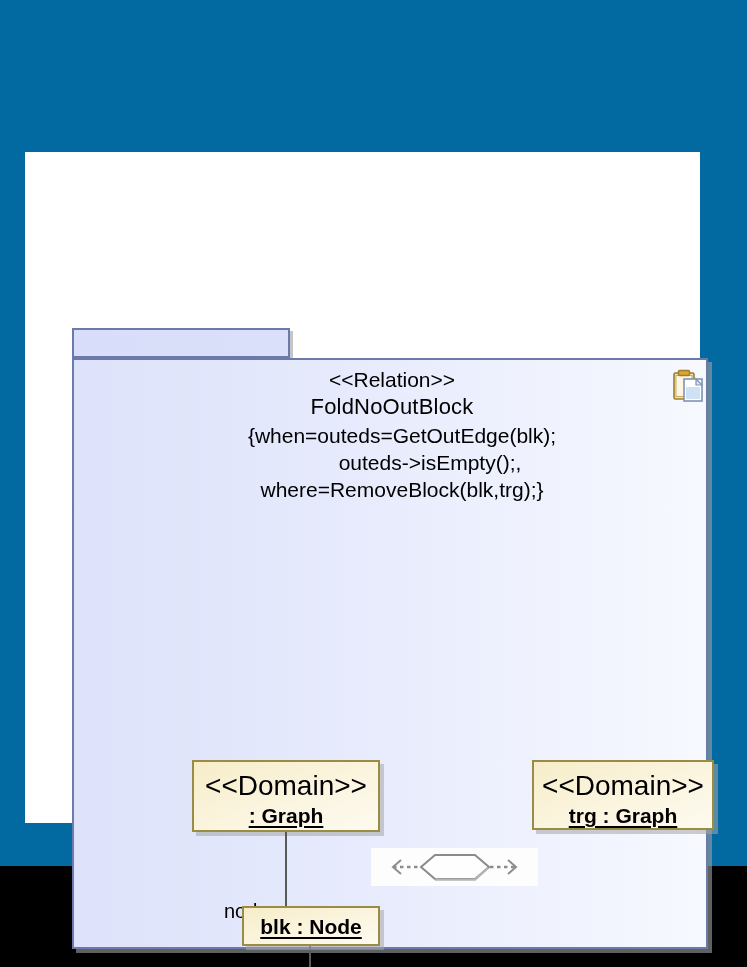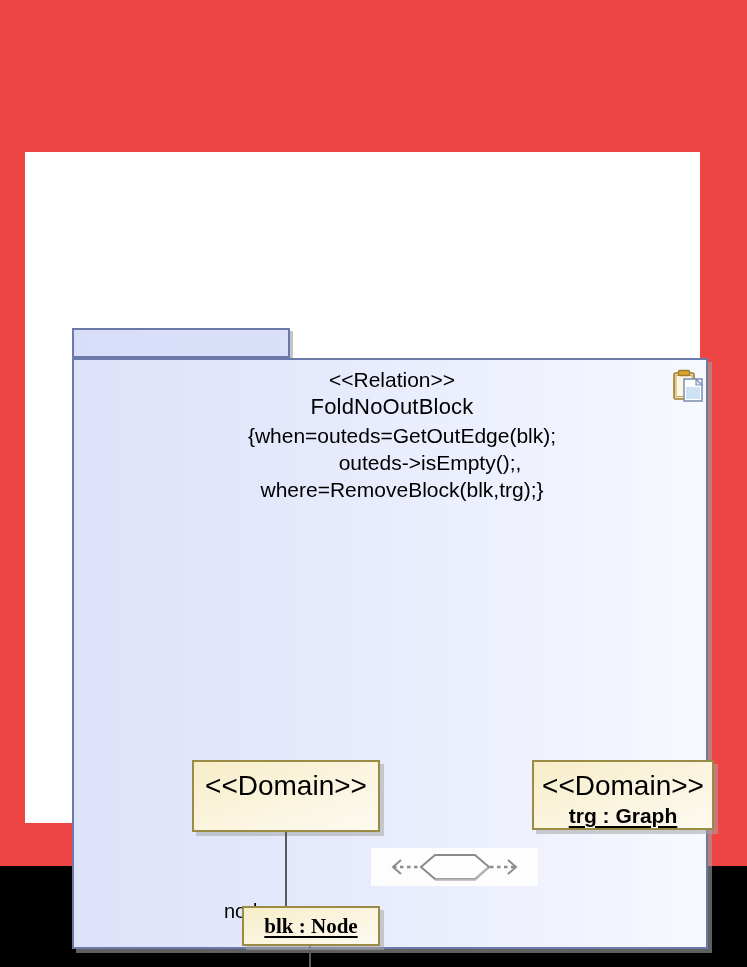--- a/index.html
+++ b/index.html
@@ -5,21 +5,21 @@
   html, body {
     margin: 0; padding: 0;
     background: #000000;
     width: 747px; height: 967px;
     overflow: hidden;
     font-family: "Liberation Sans", sans-serif;
   }
   #canvas {
     position: relative;
     width: 747px; height: 866px;
-    background: #ef4444;
+    background: #0369a1;
   }
   
   #page {
     position: absolute;
     left: 25px; top: 152px;
     width: 675px; height: 671px;
     background: #ffffff;
   }
   
   #package-tab {
@@ -80,21 +80,21 @@
   .obj-name {
     font-weight: bold;
     font-size: 21px;
     text-decoration: underline;
     text-underline-offset: 3px;
   }
 
   
   #box-src-graph  { left: 118px; top: 400px; width: 188px; height: 72px; padding-top: 7px; }
   #box-trg-graph  { left: 458px; top: 400px; width: 182px; height: 70px; padding-top: 7px; }
-  #box-blk-node   { left: 168px; top: 546px; width: 138px; height: 40px; padding-top: 6px; font-family: Liberation Serif, serif; }
+  #box-blk-node   { left: 168px; top: 546px; width: 138px; height: 40px; padding-top: 6px; }
 
   
   .connector {
     position: absolute;
     background: #5a5a5a;
     width: 2px;
   }
   #conn-graph-blk { left: 211px; top: 472px; height: 74px; }
   #conn-blk-type  { left: 235px; top: 586px; height: 62px; }
 
@@ -140,20 +140,21 @@
           <rect x="4" y="6.5" width="16" height="21" fill="#fdf6e2" stroke="#c8ab63" stroke-width="1"></rect>
           <rect x="6.5" y="1.5" width="11" height="5" rx="1.2" fill="#e0a42c" stroke="#9c7d2c" stroke-width="1.4"></rect>
           <rect x="12" y="10" width="18" height="22" fill="#ffffff" stroke="#7f93b5" stroke-width="1.6"></rect>
           <polygon points="24,10 30,16 24,16" fill="#d5e6f6" stroke="#7f93b5" stroke-width="1.2"></polygon>
           <rect x="14" y="18" width="14" height="12" fill="#cfe2f5" stroke="none"></rect>
         </svg>
       </div>
 
       <div class="obj-box" id="box-src-graph">
         <div class="obj-line obj-stereo">&lt;&lt;Domain&gt;&gt;</div>
+        <div class="obj-line obj-name">: Graph</div>
       </div>
 
       <div class="obj-box" id="box-trg-graph">
         <div class="obj-line obj-stereo">&lt;&lt;Domain&gt;&gt;</div>
         <div class="obj-line obj-name">trg : Graph</div>
       </div>
 
       <div id="relation-symbol">
         <svg width="167" height="38" viewBox="0 0 167 38">
 

